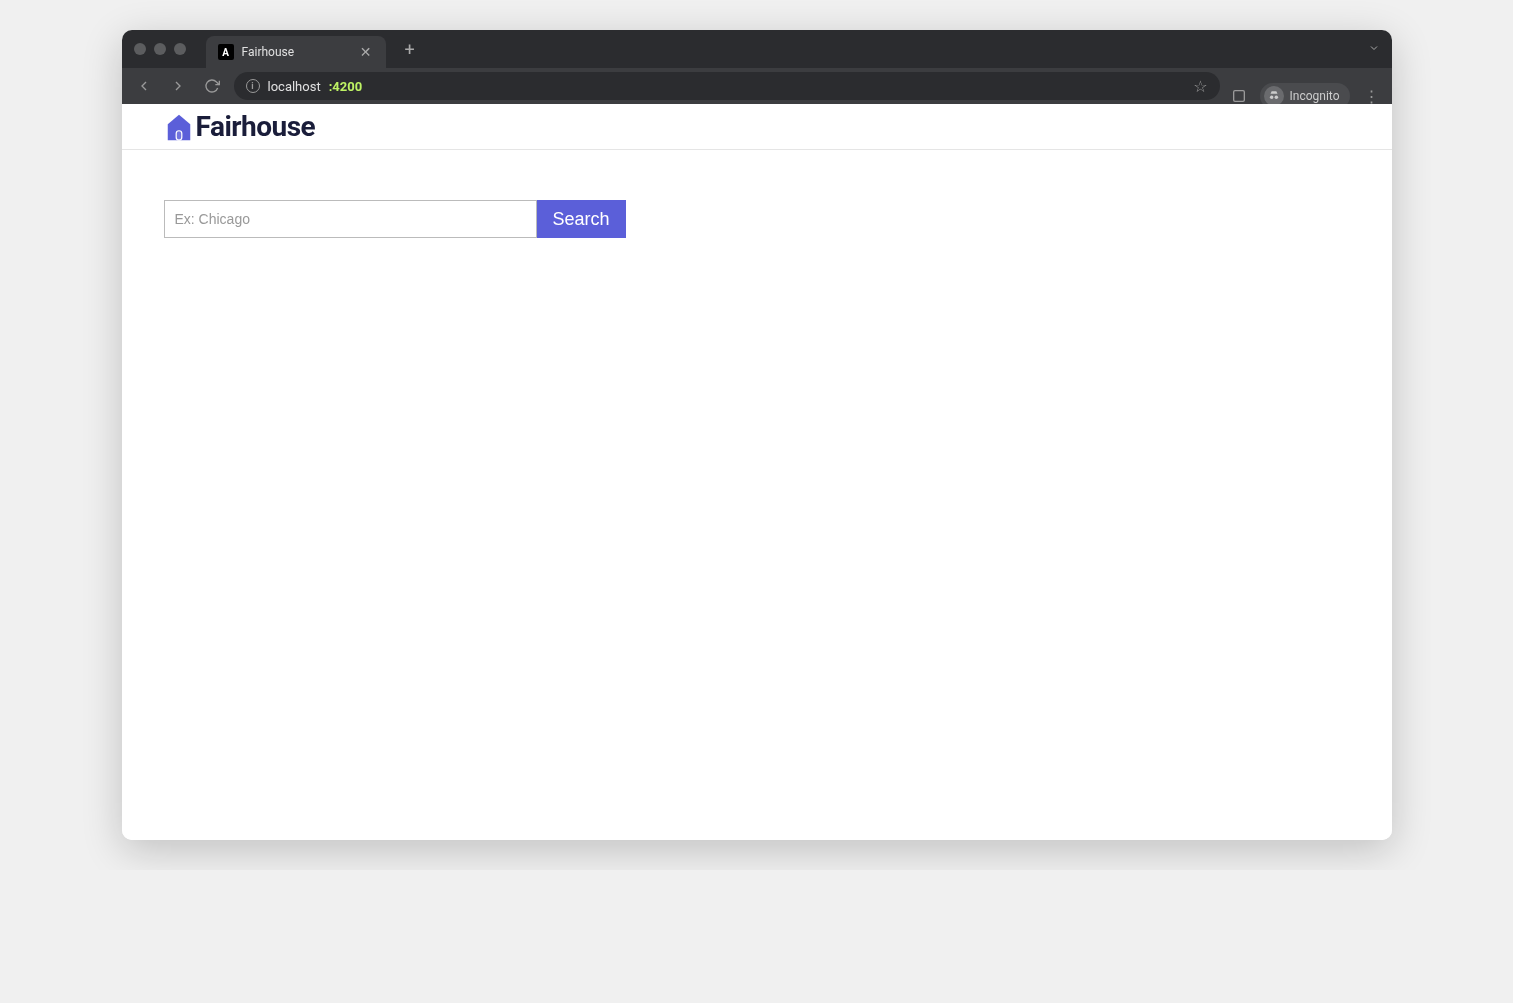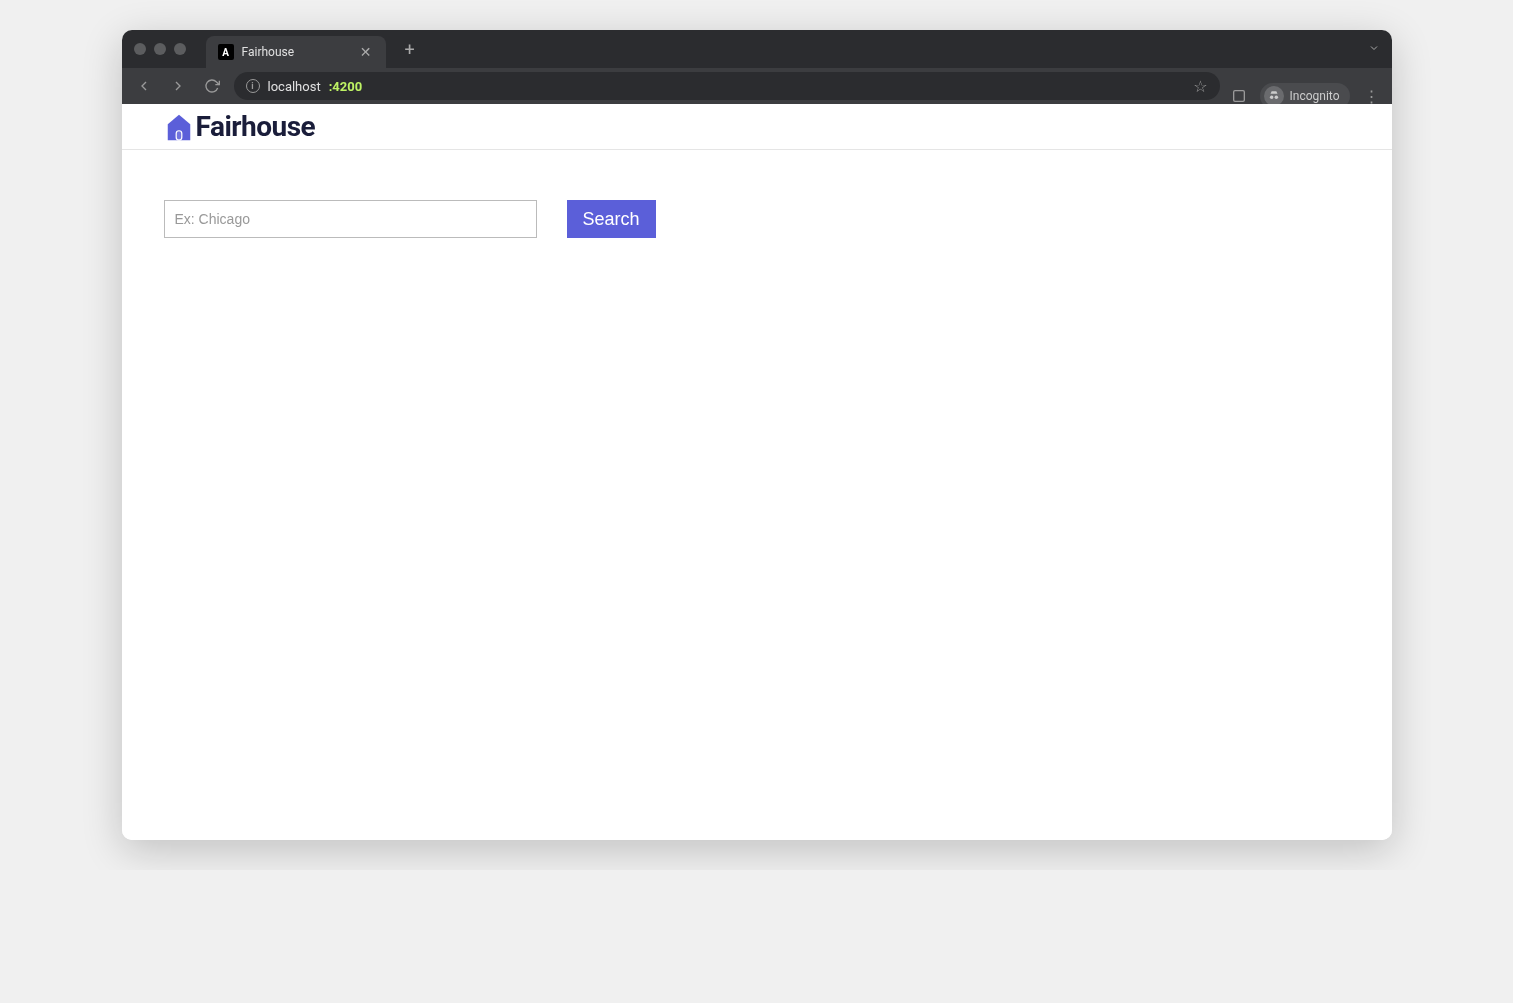--- a/index.html
+++ b/index.html
@@ -235,21 +235,20 @@
       padding: 50px 42px;
     }
     .search-label {
       color: #999;
       font-size: 15px;
       margin-bottom: 8px;
       font-weight: 400;
     }
     .search-row {
       display: flex;
-      gap: 30px;
     }
     .search-input {
       width: 373px;
       height: 38px;
       border: 1px solid #bbb;
       padding: 0 10px;
       font-size: 14px;
       color: #333;
       outline: none;
     }

